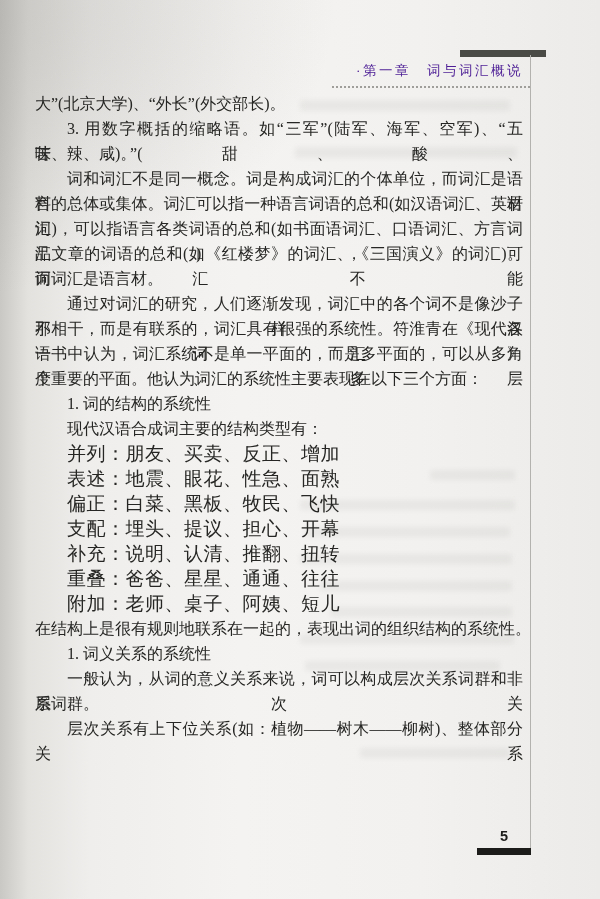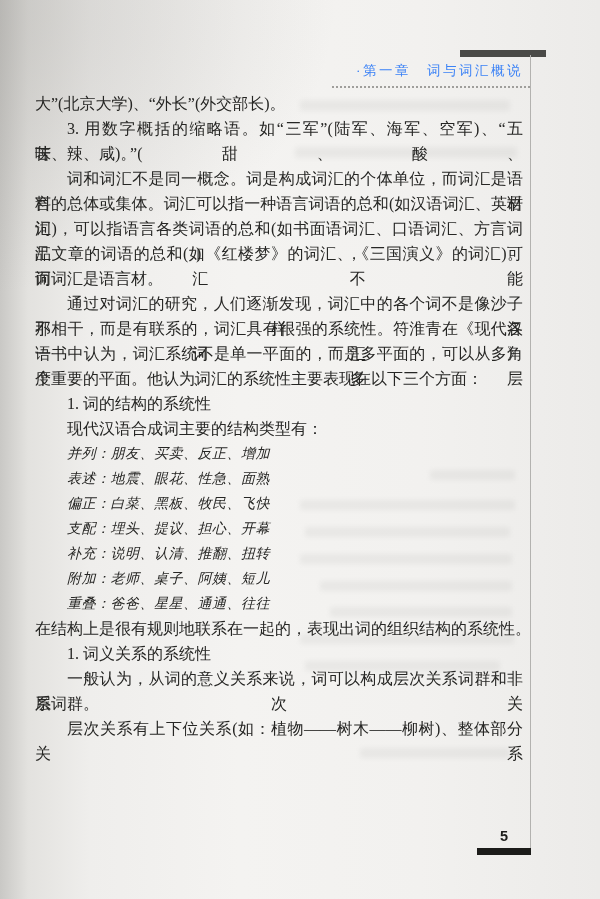--- a/index.html
+++ b/index.html
@@ -8,33 +8,33 @@
     font-family:"Liberation Serif","DejaVu Serif",serif;
     background:
       radial-gradient(120% 60% at -10% 0%, rgba(150,148,144,.38) 0%, rgba(150,148,144,0) 55%),
       linear-gradient(to right,#c9c8c5 0px,#e3e2df 28px,#efeeec 90px,#f4f3f1 240px,#f2f1ef 420px,#ecebe9 600px);
   }
   .page{position:absolute;inset:0;}
   
   .top-bar{position:absolute;left:460px;top:50px;width:86px;height:7px;background:#4a4a47;}
   .header-text{
     position:absolute;right:77px;top:62px;
-    font-size:13.5px;letter-spacing:2.5px;color:#3b82f6;white-space:nowrap;
+    font-size:13.5px;letter-spacing:2.5px;color:#4c1d95;white-space:nowrap;
   }
   .header-dotted{position:absolute;left:332px;top:86px;width:198px;border-bottom:2px dotted #9f9e9b;}
   .v-rule{position:absolute;left:530px;top:55px;height:797px;width:1px;background:#b3b2af;}
   
   .body-text{position:absolute;left:35px;top:91px;width:488px;color:#262624;}
   .line{
     font-size:16px;line-height:25px;height:25px;white-space:nowrap;
     text-align:left;text-align-last:left;
   }
   .line.just{white-space:normal;text-align:justify;text-align-last:justify;text-justify:inter-character;}
   .line.ind{text-indent:32px;}
-  .line.kai{font-style:italic;font-size:14px;letter-spacing:.5px;}
+  .line.kai{font-size:19px;letter-spacing:.5px;}
   
   .pageno{position:absolute;left:477px;top:828px;width:54px;text-align:center;
     font-family:"Liberation Sans","DejaVu Sans",sans-serif;
     font-size:14.5px;font-weight:bold;color:#1d1d1b;}
   .bottom-bar{position:absolute;left:477px;top:848px;width:54px;height:7px;background:#1c1c1a;}
   
   .ghost{position:absolute;background:#8a8a87;opacity:.10;filter:blur(2.5px);border-radius:2px;}
 </style>
 </head>
 <body>
@@ -71,22 +71,22 @@
       <div class="line just">不相干，而是有联系的，词汇具有很强的系统性。符淮青在《现代汉语词汇》</div>
       <div class="line just">一书中认为，词汇系统不是单一平面的，而是多平面的，可以从多角度、多层</div>
       <div class="line">个重要的平面。他认为词汇的系统性主要表现在以下三个方面：</div>
       <div class="line ind">1. 词的结构的系统性</div>
       <div class="line ind">现代汉语合成词主要的结构类型有：</div>
       <div class="line ind kai">并列：朋友、买卖、反正、增加</div>
       <div class="line ind kai">表述：地震、眼花、性急、面熟</div>
       <div class="line ind kai">偏正：白菜、黑板、牧民、飞快</div>
       <div class="line ind kai">支配：埋头、提议、担心、开幕</div>
       <div class="line ind kai">补充：说明、认清、推翻、扭转</div>
+      <div class="line ind kai">重叠：爸爸、星星、通通、往往</div>
       <div class="line ind kai">附加：老师、桌子、阿姨、短儿</div>
-      <div class="line ind kai">重叠：爸爸、星星、通通、往往</div>
       <div class="line">在结构上是很有规则地联系在一起的，表现出词的组织结构的系统性。</div>
       <div class="line ind">1. 词义关系的系统性</div>
       <div class="line ind just">一般认为，从词的意义关系来说，词可以构成层次关系词群和非层次关</div>
       <div class="line">系词群。</div>
       <div class="line ind just">层次关系有上下位关系(如：植物——树木——柳树)、整体部分关系</div>
     </div>
 
   <div class="pageno">5</div>
   <div class="bottom-bar"></div>
 

